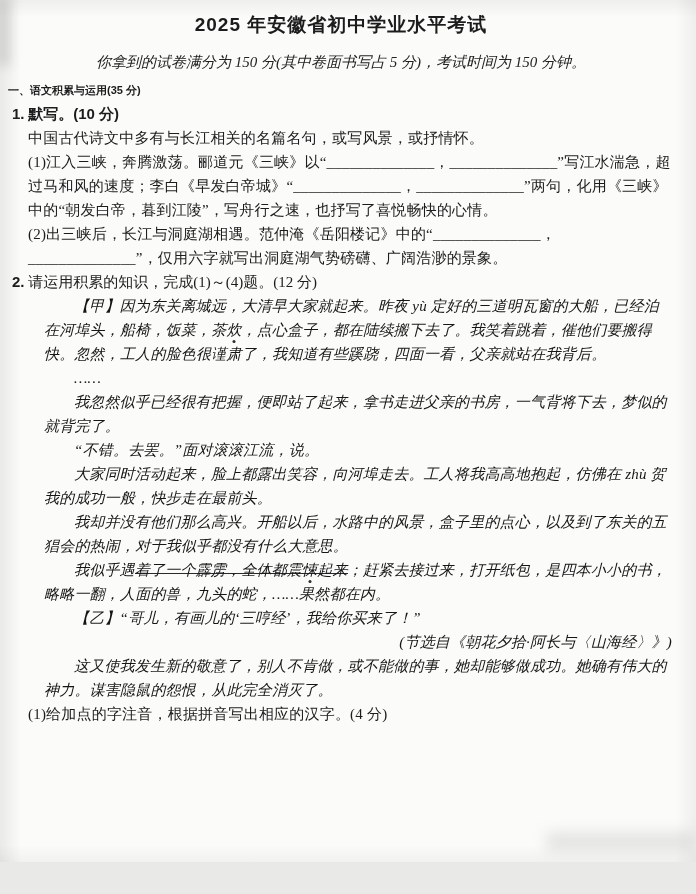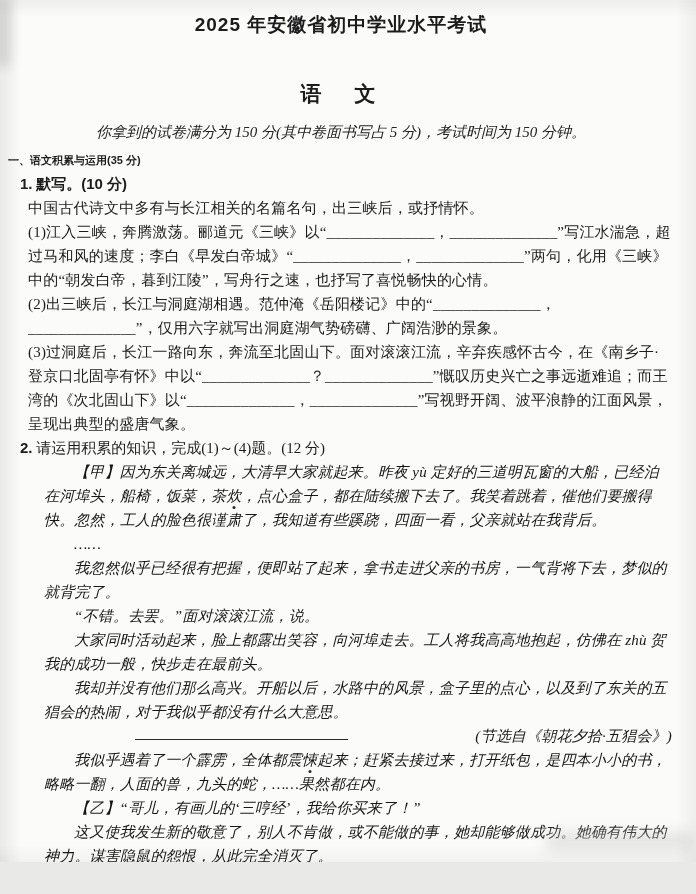--- a/index.html
+++ b/index.html
@@ -45,21 +45,21 @@
     font-size:15px;
     line-height:20px;
     color:#222;
   }
   .sec-heading{
     margin-top:6px;
     font-family:"Liberation Sans","DejaVu Sans",sans-serif;
     font-weight:700;
     font-size:11px;
   }
-  .q-head{margin-left:12px;}
+  .q-head{margin-left:4px;}
   .q-num{
     font-family:"Liberation Sans","DejaVu Sans",sans-serif;
     font-weight:700;
   }
   .q-title-bold{
     font-family:"Liberation Sans","DejaVu Sans",sans-serif;
     font-weight:700;
   }
   .q-text{margin-left:20px; letter-spacing:.2px;}
   .kai{
@@ -93,57 +93,54 @@
     pointer-events:none;
   }
 </style>
 </head>
 <body>
 
 <div class="page">
 
   <p class="exam-title">2025 年安徽省初中学业水平考试</p>
 
-  <p class="subject-title">语　文</p>
 
   <p class="note">你拿到的试卷满分为 150 分(其中卷面书写占 5 分)，考试时间为 150 分钟。</p>
 
   <p class="sec-heading">一、语文积累与运用(35 分)</p>
 
   <p class="q-head"><span class="q-num">1.</span> <span class="q-title-bold">默写。(10 分)</span></p>
 
-  <p class="q-text">中国古代诗文中多有与长江相关的名篇名句，出三峡后，或抒情怀。</p>
+  <p class="q-text">中国古代诗文中多有与长江相关的名篇名句，或写风景，或抒情怀。</p>
 
   <p class="q-text">(1)江入三峡，奔腾激荡。郦道元《三峡》以“______________，______________”写江水湍急，超过马和风的速度；李白《早发白帝城》“______________，______________”两句，化用《三峡》中的“朝发白帝，暮到江陵”，写舟行之速，也抒写了喜悦畅快的心情。</p>
 
   <p class="q-text">(2)出三峡后，长江与洞庭湖相遇。范仲淹《岳阳楼记》中的“______________，______________”，仅用六字就写出洞庭湖气势磅礴、广阔浩渺的景象。</p>
 
-  <p class="q-text">(3)过洞庭后，长江一路向东，奔流至北固山下。面对滚滚江流，辛弃疾感怀古今，在《南乡子·登京口北固亭有怀》中以“______________？______________”慨叹历史兴亡之事远逝难追；而王湾的《次北固山下》以“______________，______________”写视野开阔、波平浪静的江面风景，呈现出典型的盛唐气象。</p>
 
   <p class="q-head"><span class="q-num">2.</span> <span>请运用积累的知识，完成(1)～(4)题。(12 分)</span></p>
 
   <p class="kai ind"><span>【甲】因为东关离城远，大清早大家就起来。昨夜 yù 定好的三道明瓦窗的大船，已经泊在河埠头，船椅，饭菜，茶</span><span class="dotted">炊</span><span>，点心盒子，都在陆续搬下去了。我笑着跳着，催他们要搬得快。忽然，工人的脸色很谨肃了，我知道有些蹊跷，四面一看，父亲就站在我背后。</span></p>
 
   <p class="kai ind">……</p>
 
   <p class="kai ind">我忽然似乎已经很有把握，便即站了起来，拿书走进父亲的书房，一气背将下去，梦似的就背完了。</p>
 
   <p class="kai ind">“不错。去罢。”面对滚滚江流，说。</p>
 
   <p class="kai ind">大家同时活动起来，脸上都露出笑容，向河埠走去。工人将我高高地抱起，仿佛在 zhù 贺我的成功一般，快步走在最前头。</p>
 
   <p class="kai ind"><span>我却并没有他们那么高兴。开船以后，水路中的风景，盒子里的点心，以及到了东关的五猖会的热闹，</span><span class="ul">对于我似乎都没有什么大意思。</span></p>
 
-  <p class="kai src">(节选自《朝花夕拾·五猖会》)</p>
 
   <p class="kai ind"><span>我似乎遇着了一个霹雳，全体都震</span><span class="dotted">悚</span><span>起来；赶紧去接过来，打开纸包，是四本小小的书，略略一翻，人面的兽，九头的蛇，……果然都在内。</span></p>
 
   <p class="kai ind">【乙】“哥儿，有画儿的‘三哼经’，我给你买来了！”</p>
 
+  <p class="kai src">(节选自《朝花夕拾·阿长与〈山海经〉》)</p>
+
   <p class="kai ind">这又使我发生新的敬意了，别人不肯做，或不能做的事，她却能够做成功。她确有伟大的神力。谋害隐鼠的怨恨，从此完全消灭了。</p>
-
-  <p class="kai src">(节选自《朝花夕拾·阿长与〈山海经〉》)</p>
 
   <p class="q-text">(1)给加点的字注音，根据拼音写出相应的汉字。(4 分)</p>
 
   <div class="smudge-tl"></div>
   <div class="smudge-br"></div>
 </div>
 
 </body></html>

